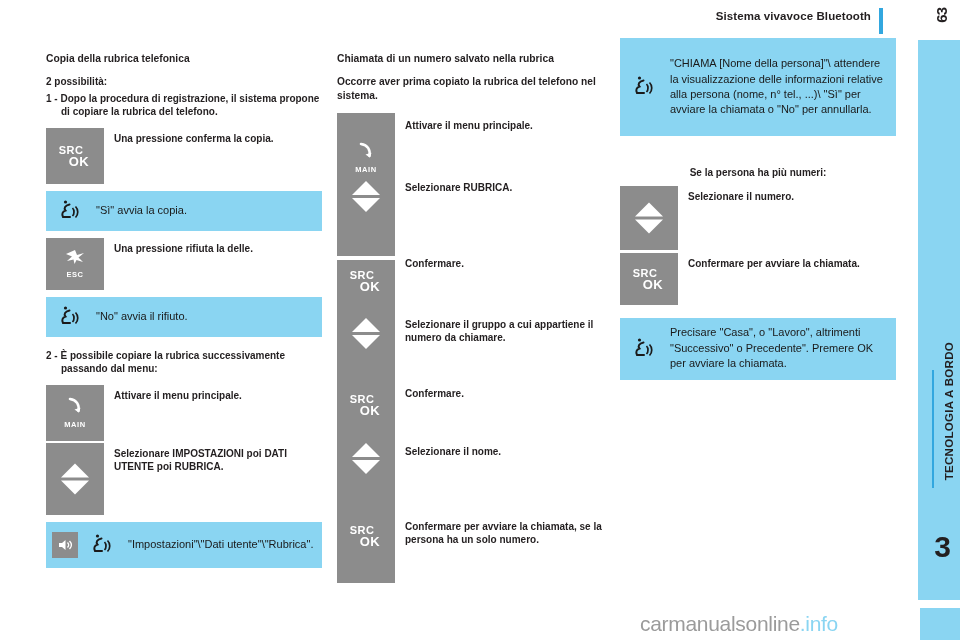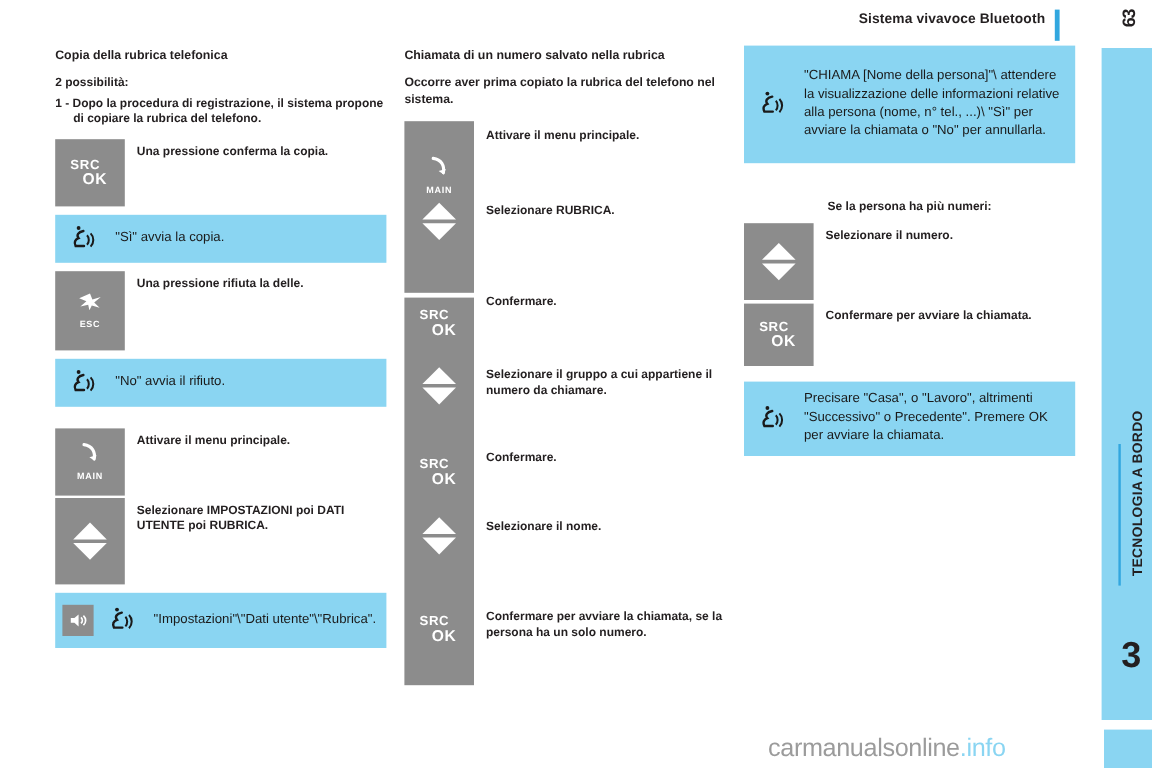--- a/index.html
+++ b/index.html
@@ -42,21 +42,21 @@
     font-size:30px;font-weight:bold;color:#231f20;line-height:1;
   }
   .page-number{
     position:absolute;right:10px;top:8px;
     font-size:15px;font-weight:bold;color:#231f20;
     writing-mode:vertical-rl;transform:rotate(180deg);
     letter-spacing:-1px;
   }
 
   
-  .col{position:absolute;top:40px;}
+  .col{position:absolute;top:52px;}
   .col-left{left:46px;width:276px;}
   .col-mid{left:337px;width:276px;}
   .col-right{left:620px;width:276px;}
 
   h2.sec-title{
     margin:0 0 10px 0;font-size:10.3px;font-weight:bold;
     color:#231f20;line-height:1.3;
   }
   p.body-text{
     margin:0 0 3px 0;font-size:10px;font-weight:bold;
@@ -183,21 +183,21 @@
           <path d="M14.5 9 C16.5 11 16.5 15 14.5 17" stroke="#1a1a1a" stroke-width="1.7" fill="none"></path>
           <path d="M17.5 7.5 C20.5 10.5 20.5 15.5 17.5 18.5" stroke="#1a1a1a" stroke-width="1.7" fill="none"></path>
         </svg>
       </div>
       <div class="row-text">"Sì" avvia la copia.</div>
     </div>
 
     <div class="blue-gap"></div>
 
     <div class="row">
-      <div class="btn-cell" style="height:66px;">
+      <div class="btn-cell" style="height:52px;">
         <span class="glyph escbtn">
           <span class="star">
             <svg width="22" height="16" viewBox="0 0 22 16" aria-hidden="true">
               <path d="M11 1 L13 6 L20 4 L14.5 8.5 L19 13 L12.5 11 L10.5 15 L9.5 10.5 L3 12 L8 7.5 L2 5 Z" fill="#fff"></path>
             </svg>
           </span>
           <span class="lbl">ESC</span>
         </span>
       </div>
       <div class="row-text">Una pressione rifiuta la delle.</div>
@@ -212,20 +212,21 @@
           <path d="M11.5 5.5 C7 6.5 5.5 9 7.5 11.5 C4.5 12.5 3.5 15 5 18 L12 18" stroke="#1a1a1a" stroke-width="2" fill="none" stroke-linecap="round"></path>
           <path d="M14.5 9 C16.5 11 16.5 15 14.5 17" stroke="#1a1a1a" stroke-width="1.7" fill="none"></path>
           <path d="M17.5 7.5 C20.5 10.5 20.5 15.5 17.5 18.5" stroke="#1a1a1a" stroke-width="1.7" fill="none"></path>
         </svg>
       </div>
       <div class="row-text">"No" avvia il rifiuto.</div>
     </div>
 
     <div class="gap-md"></div>
 
+    <p class="body-text indent">2 - È possibile copiare la rubrica successivamente passando dal menu:</p>
 
     <div class="gap-sm"></div>
 
     <div class="row">
       <div class="btn-cell" style="height:56px;">
         <span class="glyph mainbtn">
           <span class="arc">
             <svg width="20" height="18" viewBox="0 0 20 18" aria-hidden="true">
               <path d="M5 2 C12 3 14.5 8 13.5 14" stroke="#fff" stroke-width="2.6" fill="none" stroke-linecap="round"></path>
               <path d="M9.5 12.5 L13.8 15.5 L15.5 10.8 Z" fill="#fff"></path>

